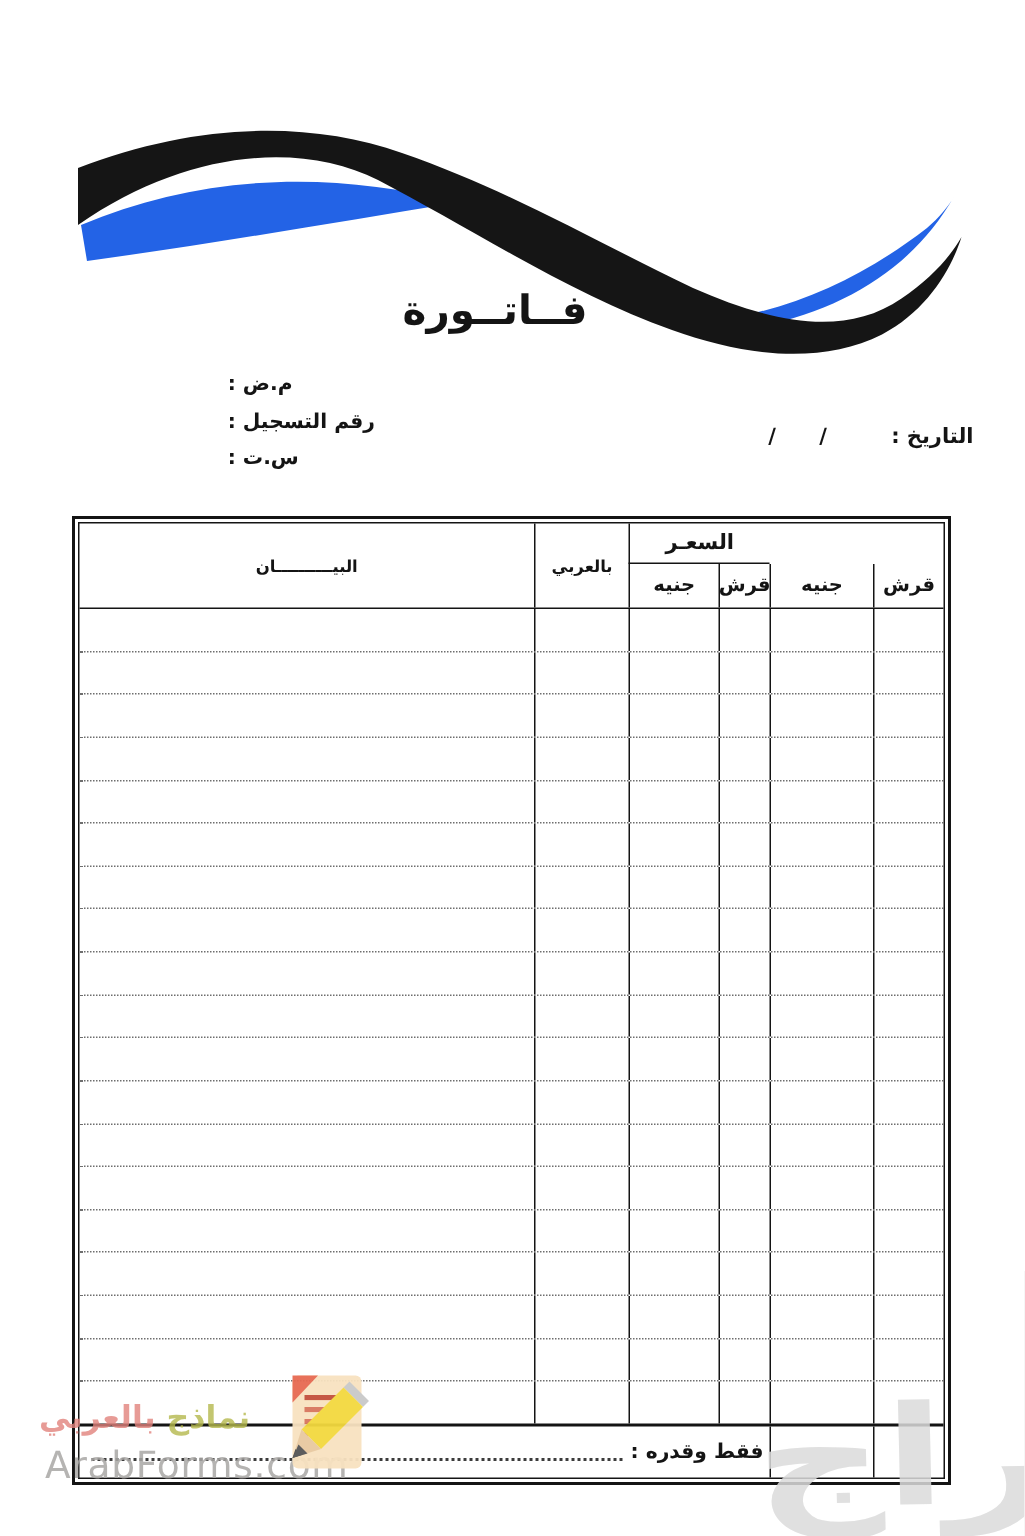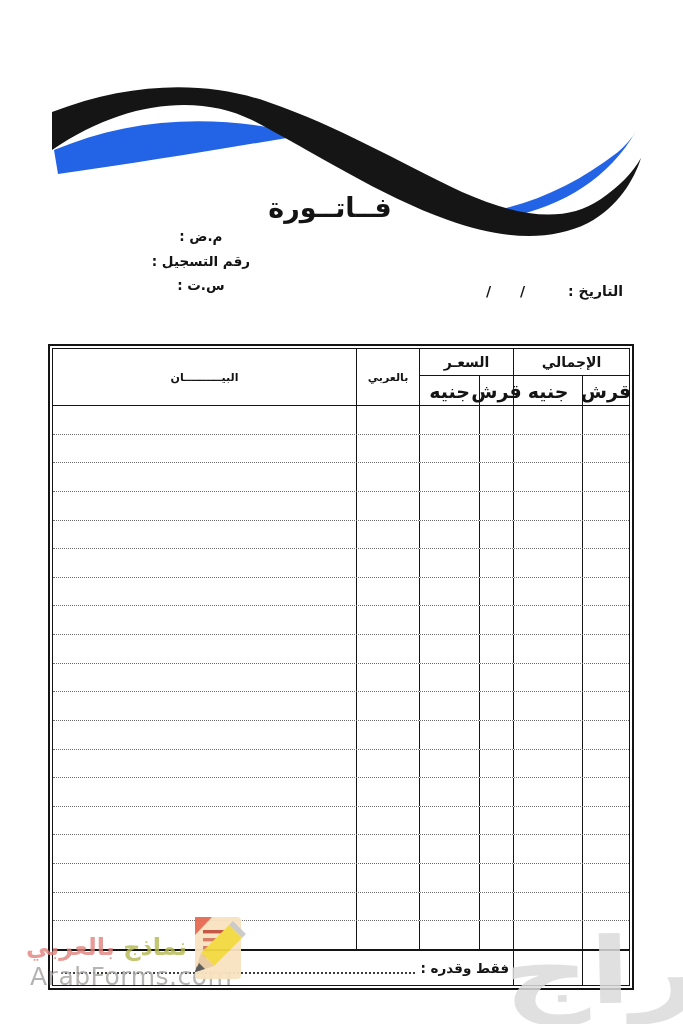--- a/index.html
+++ b/index.html
@@ -9,25 +9,25 @@
     background:#ffffff; overflow:hidden; color:#141414; direction:rtl;
   }
   
   .swoosh { position:absolute; left:0; top:0; width:683px; height:250px; }
   
   .title {
     position:absolute; left:228px; top:192px; width:204px;
     font-size:27px; font-weight:bold; text-align:center; letter-spacing:1px;
   }
   .reg-block {
-    position:absolute; right:433px; top:224px; text-align:center;
+    position:absolute; right:433px; top:244px; text-align:left;
     font-size:13.5px; font-weight:bold; line-height:24.5px; white-space:nowrap;
   }
   .date-row {
-    position:absolute; right:60px; top:283px;
+    position:absolute; right:34px; top:283px;
     font-size:14px; font-weight:bold; white-space:nowrap;
   }
   .date-row .slash1 { display:inline-block; margin-inline-start:38px; }
   .date-row .slash2 { display:inline-block; margin-inline-start:24px; }
   .client-row {
     position:absolute; right:51px; left:49px; top:312px;
     display:flex; align-items:flex-end; font-size:13.5px; font-weight:bold;
   }
   .client-row .leader {
     flex:1; border-bottom:2px dotted #3c3c3c; margin:0 5px 4px 0; height:1px;
@@ -41,21 +41,21 @@
     width:100%; height:100%; border:1px solid #141414;
     display:flex; flex-direction:column;
     --cols: 47px 69px 34px 60px 63px 1fr;
   }
   .t-head {
     display:grid; grid-template-columns:var(--cols); grid-template-rows:27px 29px;
     border-bottom:1.8px solid #141414; font-weight:bold;
   }
   .hc { display:flex; align-items:center; justify-content:center; }
   .hc.group { font-size:14px; border-bottom:1.8px solid #141414;text-align:right; }
-  .hc.sub { font-size:19px; }
+  .hc.sub { font-size:13px; }
   .hc.tall { font-size:11px; grid-row:1 / 3; }
   .vline { border-inline-end:1.8px solid #141414; }
   .c-total { grid-column:1 / 3; grid-row:1; }
   .c-price { grid-column:3 / 5; grid-row:1; }
   .c-qty   { grid-column:5; }
   .c-desc  { grid-column:6; font-size:15px; }
   .s1 { grid-column:1; grid-row:2; }
   .s2 { grid-column:2; grid-row:2; }
   .s3 { grid-column:3; grid-row:2; }
   .s4 { grid-column:4; grid-row:2; }
@@ -73,21 +73,21 @@
     display:flex; align-items:center; font-size:13.5px; font-weight:bold;
     padding-right:4px;
     justify-content:space-between;
   }
   .foot-merged .leader {
     flex:1; border-bottom:2px dotted #3c3c3c; margin:10px 5px 0 8px; height:1px;
   }
   
   .brand-ar {
     position:absolute; left:26px; top:933px; width:170px; z-index:3;
-    font-size:24px; font-weight:bold; text-align:left; white-space:nowrap;
+    font-size:21px; font-weight:bold; text-align:left; white-space:nowrap;
     opacity:.8; direction:rtl;
   }
   .brand-ar .w1 { color:#b5b94d; }
   .brand-ar .w2 { color:#e2837d; }
   .brand-en {
     position:absolute; left:30px; top:962px; z-index:3;
     font-size:25px; color:#a9a7a5; opacity:.85; letter-spacing:0.5px;
     direction:ltr;
   }
   .pencil-icon { position:absolute; left:189px; top:915px; z-index:3; opacity:.95; }
@@ -121,21 +121,20 @@
     <span>التاريخ :</span>
     <span class="slash1">/</span>
     <span class="slash2">/</span>
   </div>
 
 
   <div class="tbl-outer">
     <div class="tbl-inner">
 
       <div class="t-head">
-        <div class="hc group vline c-total">الإجمالي</div>
         <div class="hc group vline c-price">السعـر</div>
         <div class="hc tall vline c-qty">بالعربي</div>
         <div class="hc tall c-desc">البيــــــــــان</div>
         <div class="hc sub vline s1">قرش</div>
         <div class="hc sub vline s2">جنيه</div>
         <div class="hc sub vline s3">قرش</div>
         <div class="hc sub vline s4">جنيه</div>
       </div>
 
       <div class="t-body">

